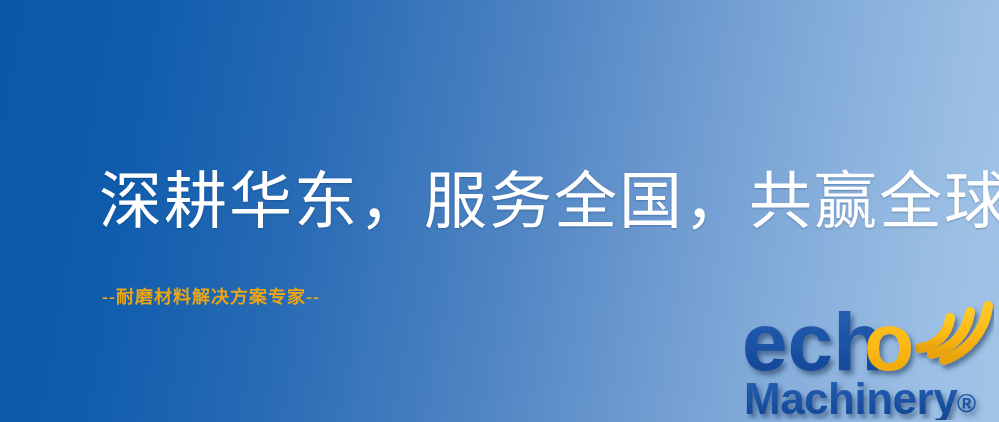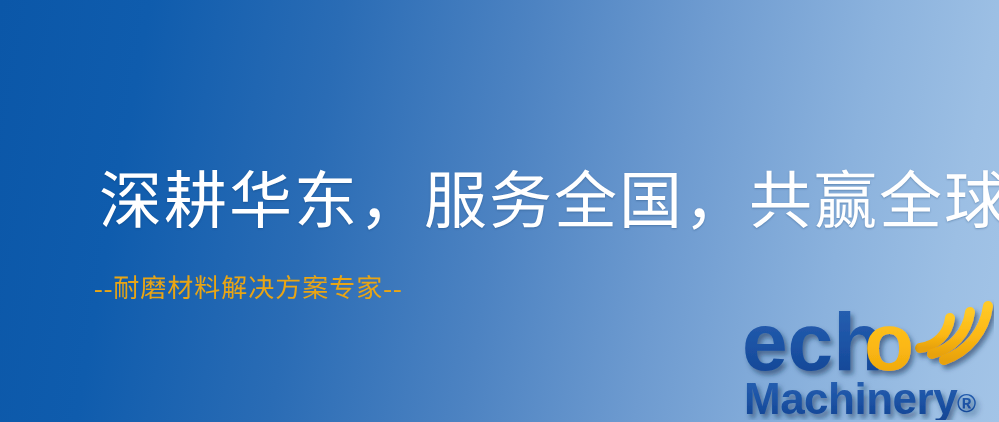--- a/index.html
+++ b/index.html
@@ -42,25 +42,25 @@
     letter-spacing: 2px;
     white-space: nowrap;
     text-shadow: 0 1px 2px rgba(8, 45, 90, 0.30);
   }
 
   
   .subhead {
     position: absolute;
     left: 86px;
     top: 264px;
-    margin: 8px;
+    margin: 16px;
     font-family: "Liberation Serif", "DejaVu Serif", serif;
-    font-size: 26px;
+    font-size: 18px;
     line-height: 34px;
-    font-weight: 400;
+    font-weight: 700;
     color: #e9a514;
     letter-spacing: 1px;
     white-space: nowrap;
   }
 
   
   .logo {
     position: absolute;
     left: 742px;
     top: 292px;

